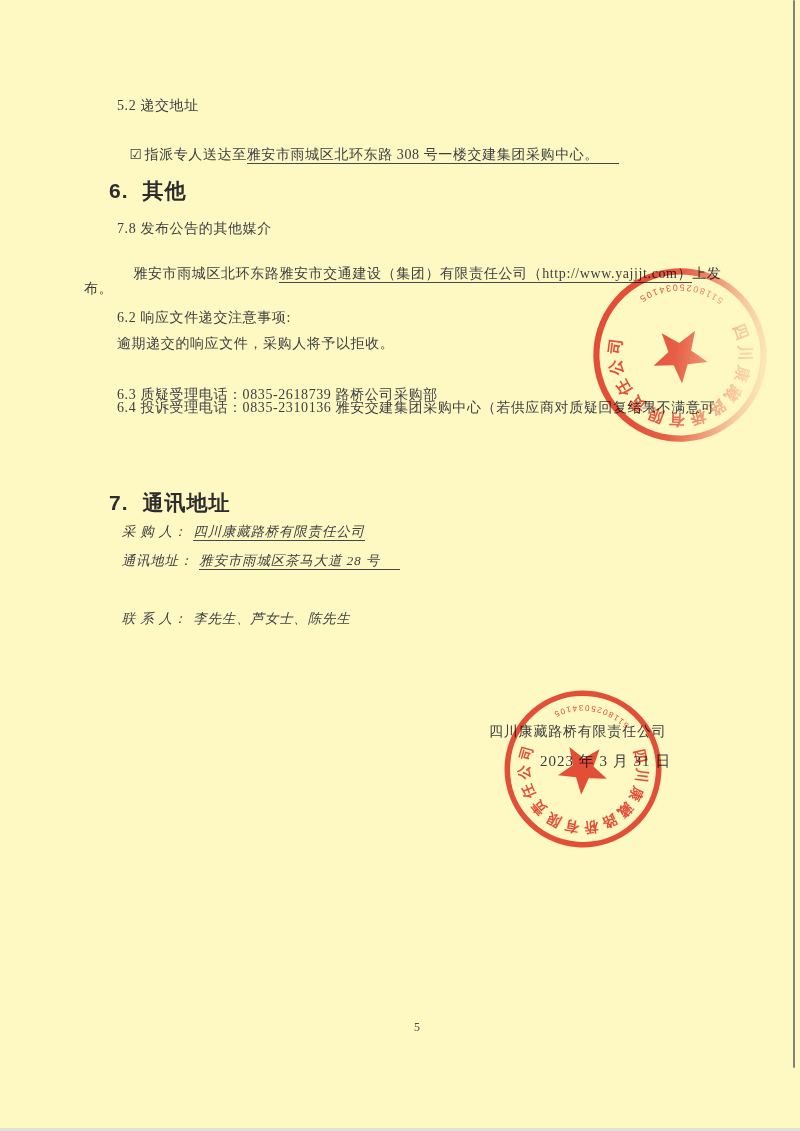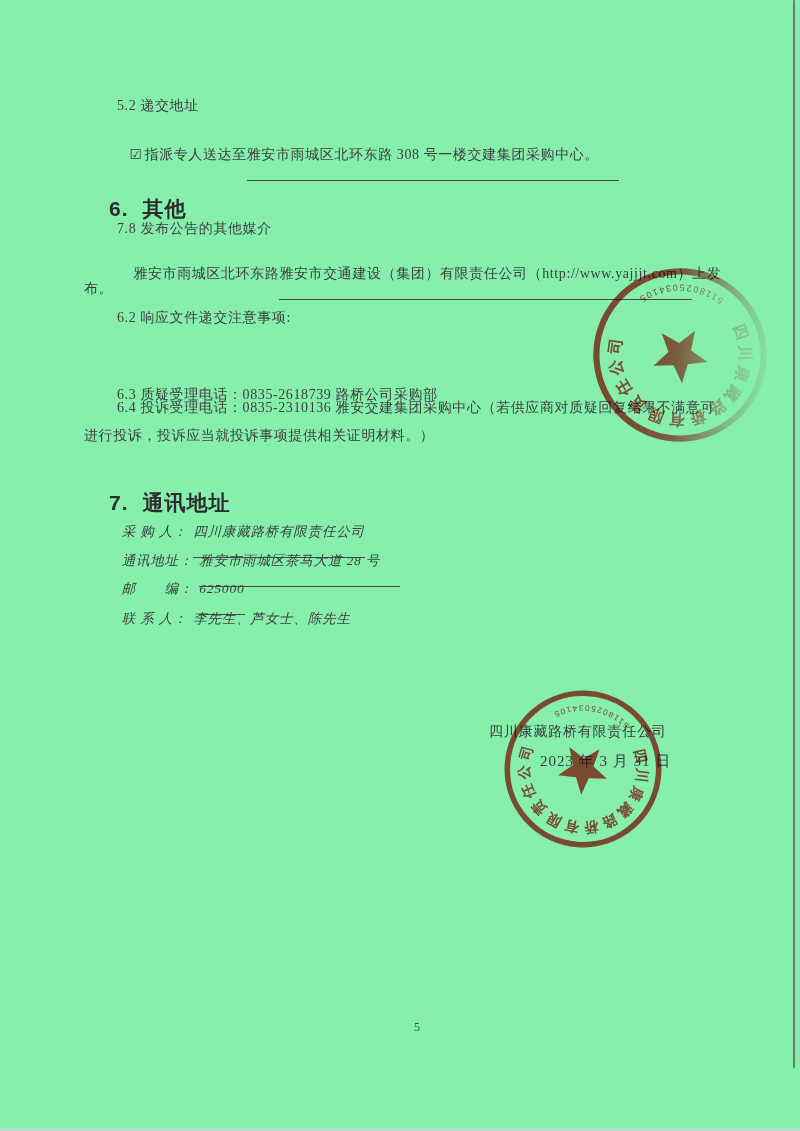--- a/index.html
+++ b/index.html
@@ -1,34 +1,34 @@
 <!DOCTYPE html>
 <html><head>
 <meta charset="utf-8">
 <style>
   html,body{margin:0;padding:0;background:#e9e9e9;}
   .page{
     position:relative;
     width:800px;height:1131px;
     margin:0 auto;
-    background:#86efac;
+    background:#fef9c3;
     overflow:hidden;
     font-family:"Liberation Serif","DejaVu Serif",serif;
     color:#3d3d41;
   }
   .line{position:absolute;white-space:pre;font-size:14px;letter-spacing:.6px;}
   .indent{left:117px;}
   .flush{left:84px;}
   .heading{
     position:absolute;left:84px;
     font-weight:bold;color:#2c2c2e;
     font-size:21px;letter-spacing:1px;white-space:pre;
   }
   .heading .hnum{font-family:"Liberation Sans","DejaVu Sans",sans-serif;margin-right:14px;}
-  .u{border-bottom:1.2px solid #46464b;padding-bottom:18px;}
+  .u{border-bottom:1.2px solid #46464b;padding-bottom:1px;}
   .u-ext{padding-right:20px;}
   .checkbox{font-family:"DejaVu Sans",sans-serif;font-size:14px;margin-right:2px;}
   .contact-row{position:absolute;left:105px;white-space:pre;font-size:13.5px;letter-spacing:.8px;font-style:italic;}
   .contact-row .lbl{white-space:pre;}
   .contact-row .val{margin-left:6px;}
   .sig{position:absolute;white-space:pre;color:#3a3a3e;}
   .pagenum{position:absolute;left:414px;top:1020px;font-size:12px;color:#4a4a4e;}
   .seal{position:absolute;mix-blend-mode:multiply;opacity:.93;}
   .seal svg{display:block;width:100%;height:100%;}
   .seal-upper-mask{
@@ -51,53 +51,50 @@
 <body>
 
 <div class="page">
 
   <div class="line indent" style="top:97px">5.2 递交地址</div>
 
   <div class="line" style="left:113px;top:130px">
     <span class="checkbox">☑</span><span>指派专人送达至</span><span class="u u-ext">雅安市雨城区北环东路 308 号一楼交建集团采购中心。</span>
   </div>
 
-  <div class="heading" style="top:170px">
+  <div class="heading" style="top:152px">
     <span class="hnum">6.</span><span>其他</span>
   </div>
 
   <div class="line indent" style="top:220px">7.8 发布公告的其他媒介</div>
 
   <div class="line indent" style="top:249px">
     <span>雅安市雨城区北环东路</span><span class="u">雅安市交通建设（集团）有限责任公司（http://www.yajjjt.com）</span><span>上发</span>
   </div>
 
   <div class="line flush" style="top:280px">布。</div>
 
   <div class="line indent" style="top:309px">6.2 响应文件递交注意事项:</div>
 
+  <div class="line indent" style="top:335px">逾期递交的响应文件，采购人将予以拒收。</div>
 
   <div class="line indent" style="top:386px">6.3 质疑受理电话：0835-2618739 路桥公司采购部</div>
 
   <div class="line indent" style="top:399px">6.4 投诉受理电话：0835-2310136 雅安交建集团采购中心（若供应商对质疑回复结果不满意可</div>
 
-  <div class="line flush" style="top:427px">进行投诉，投诉应当就投诉事项提供相关证明材料。）</div>
 
   <div class="heading" style="top:464px">
     <span class="hnum">7.</span><span>通讯地址</span>
   </div>
 
   <div class="contact-row" style="top:507px">
     <span class="lbl">采 购 人：</span><span class="val u">四川康藏路桥有限责任公司</span>
   </div>
   <div class="contact-row" style="top:536px">
     <span class="lbl">通讯地址：</span><span class="val u u-ext">雅安市雨城区茶马大道 28 号</span>
-  </div>
-  <div class="contact-row" style="top:564px">
-    <span class="lbl">邮　　编：</span><span class="val u">625000</span>
   </div>
   <div class="contact-row" style="top:594px">
     <span class="lbl">联 系 人：</span><span class="val">李先生、芦女士、陈先生</span>
   </div>
 
   <div class="sig" style="left:489px;top:723px;font-size:14px;letter-spacing:.8px">四川康藏路桥有限责任公司</div>
   <div class="sig" style="left:540px;top:752px;font-size:15px;letter-spacing:1px">2023 年 3 月 31 日</div>
 
   <div class="seal" style="left:585px;top:260px;width:190px;height:190px">
     <div class="rot-b">

